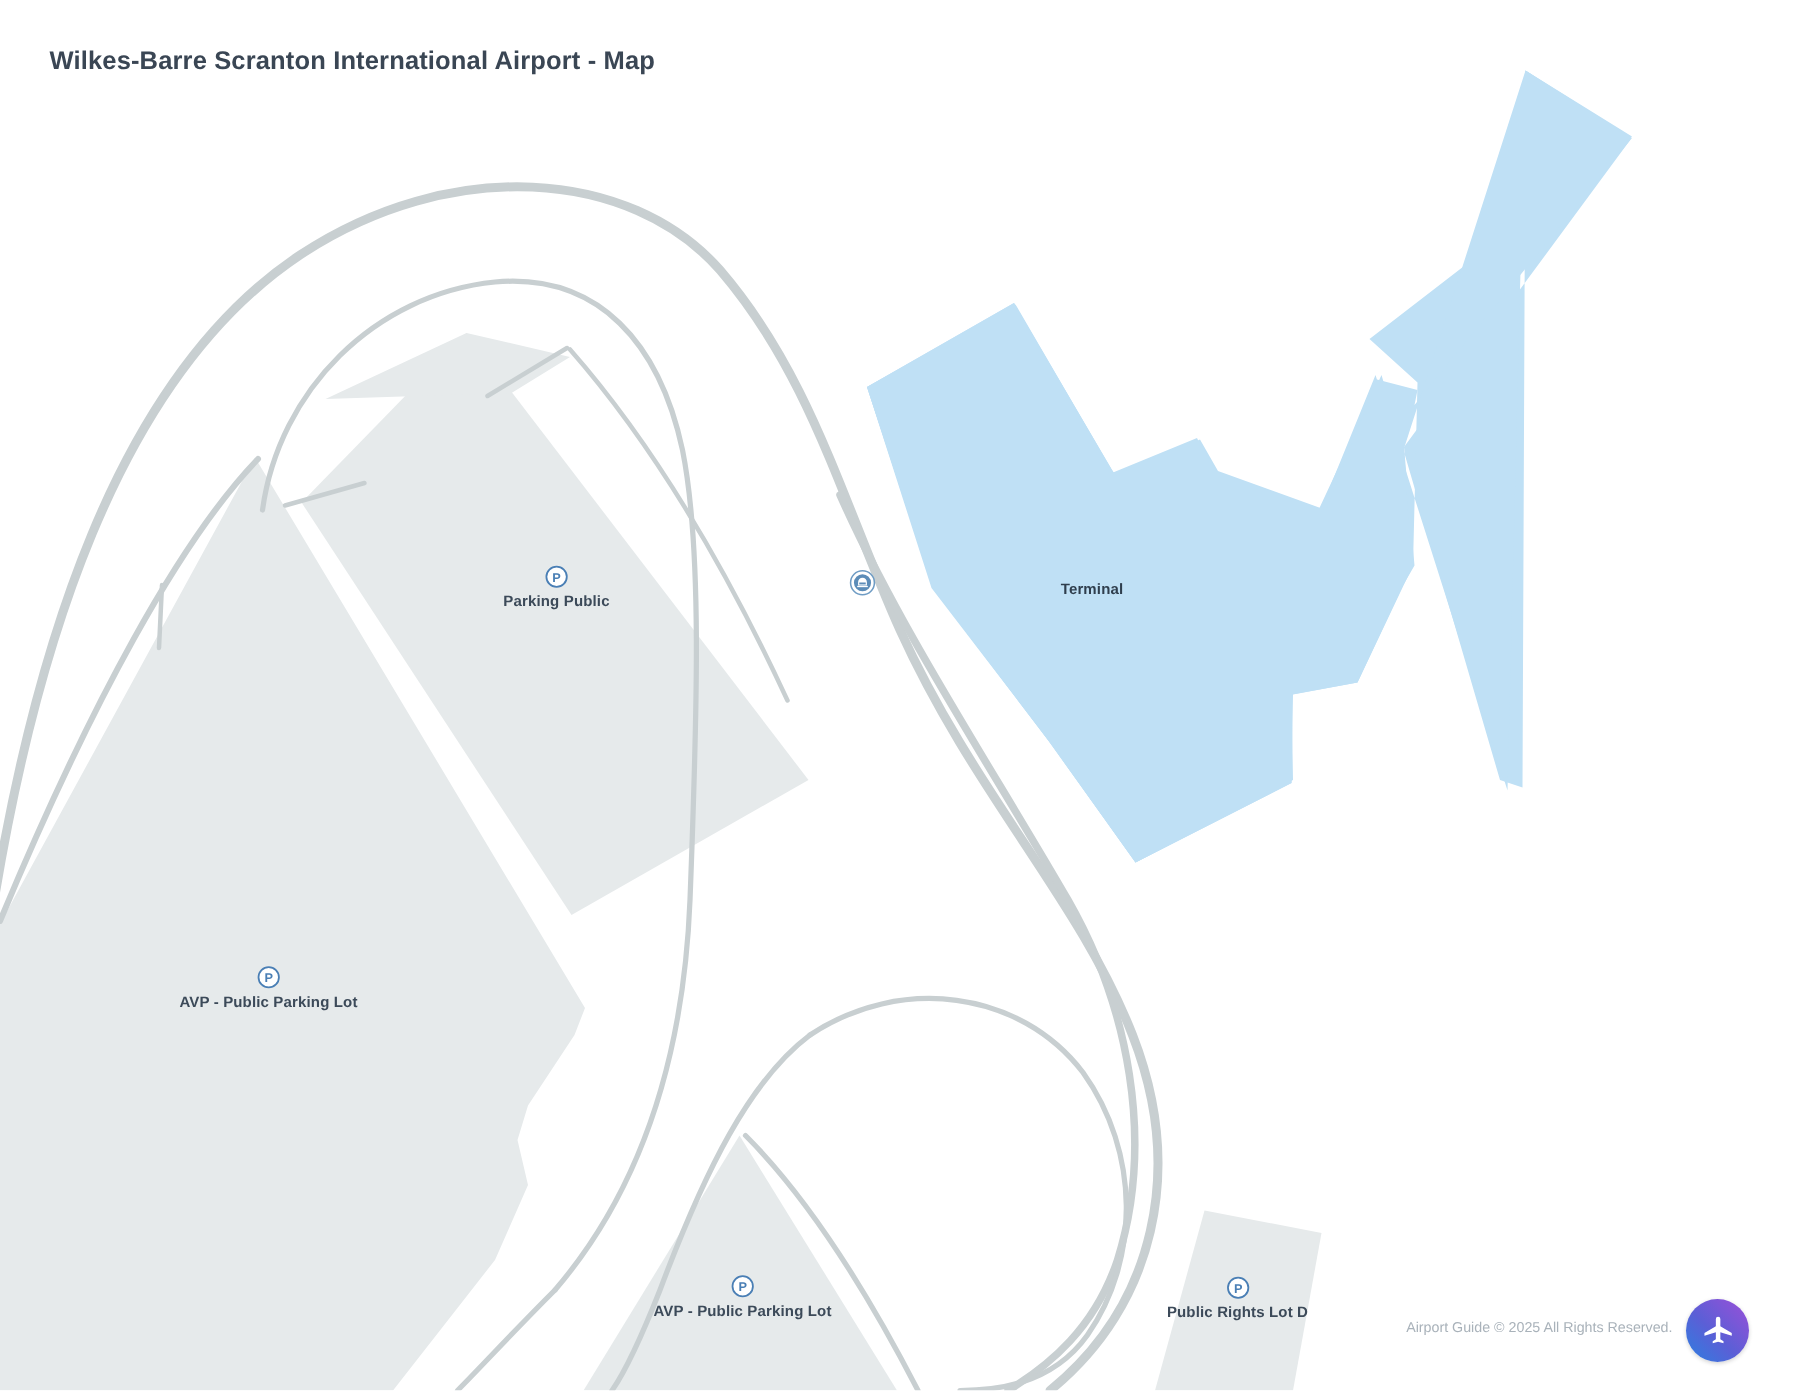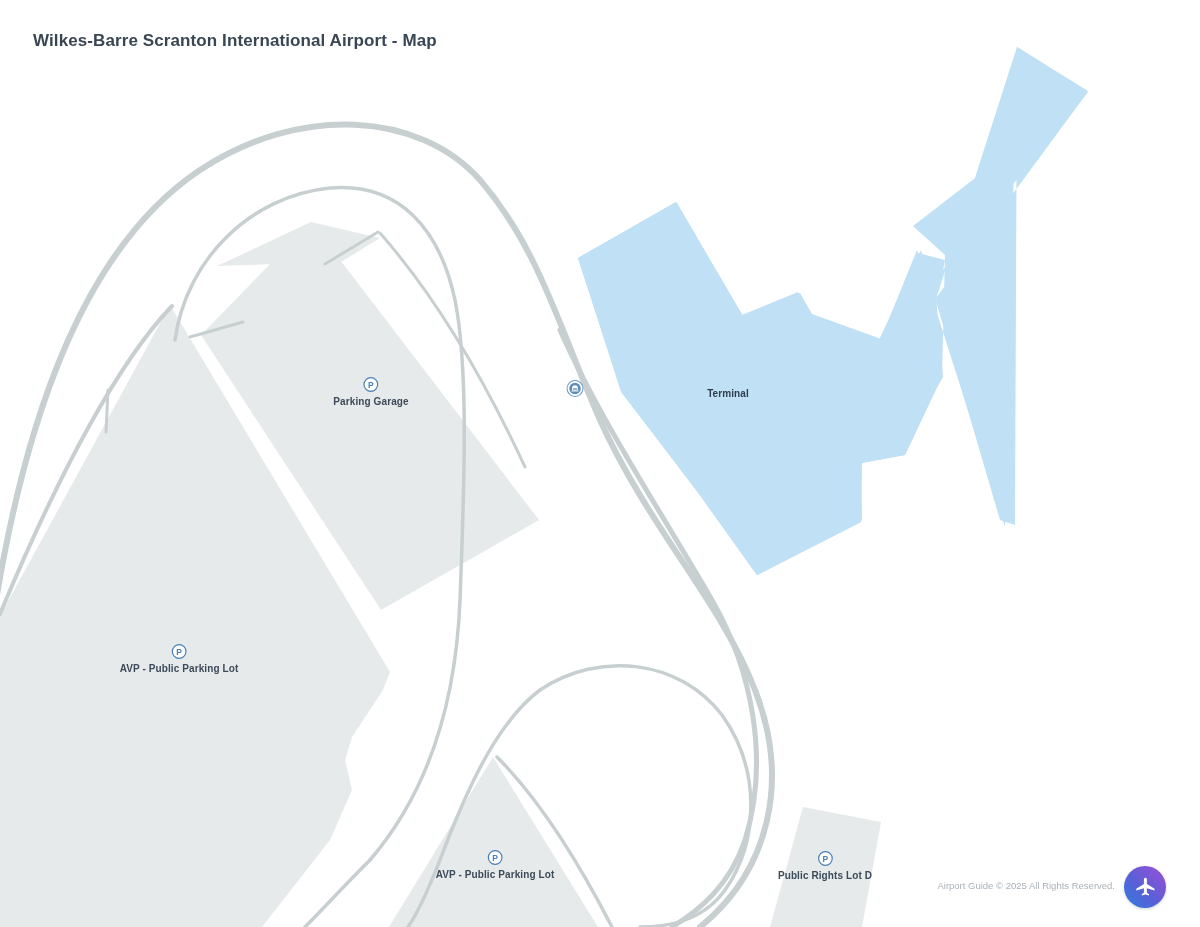--- a/index.html
+++ b/index.html
@@ -187,21 +187,21 @@
     <span class="poi-label terminal-label">Terminal</span>
   </div>
 
   <div class="poi" style="left:371px; top:376px;">
     <span class="poi-icon">
       <svg width="17" height="17" viewBox="0 0 20 20" xmlns="http://www.w3.org/2000/svg">
         <circle cx="10" cy="10" r="8" fill="#ffffff" stroke="#4a7fb5" stroke-width="1.4"></circle>
         <text x="10" y="14" text-anchor="middle" font-family="Liberation Sans, sans-serif" font-size="10" font-weight="bold" fill="#4a7fb5">P</text>
       </svg>
     </span>
-    <span class="poi-label">Parking Garage</span>
+    <span class="poi-label">Parking Public</span>
   </div>
 
   <div class="poi" style="left:179px; top:643px;">
     <span class="poi-icon">
       <svg width="17" height="17" viewBox="0 0 20 20" xmlns="http://www.w3.org/2000/svg">
         <circle cx="10" cy="10" r="8" fill="#ffffff" stroke="#4a7fb5" stroke-width="1.4"></circle>
         <text x="10" y="14" text-anchor="middle" font-family="Liberation Sans, sans-serif" font-size="10" font-weight="bold" fill="#4a7fb5">P</text>
       </svg>
     </span>
     <span class="poi-label">AVP - Public Parking Lot</span>

